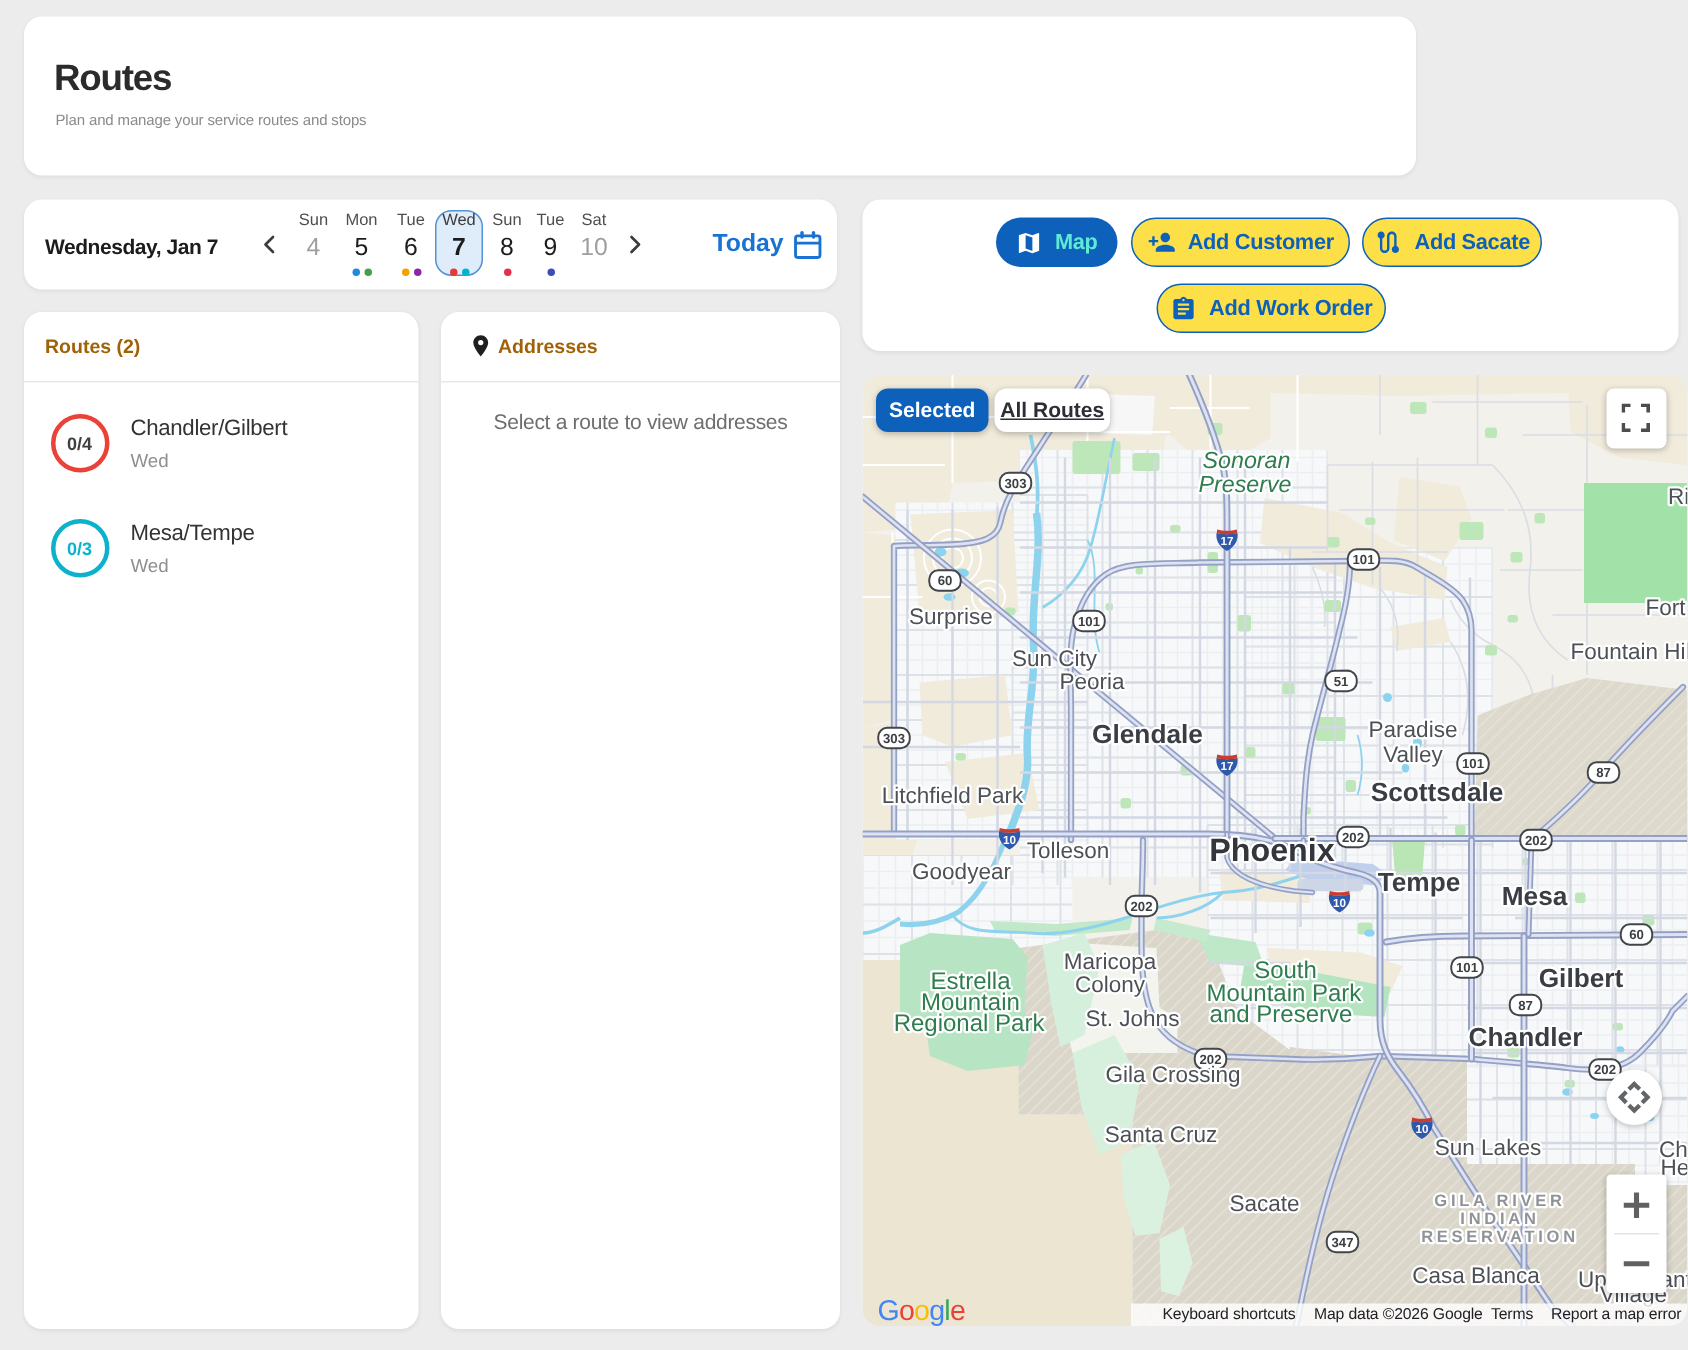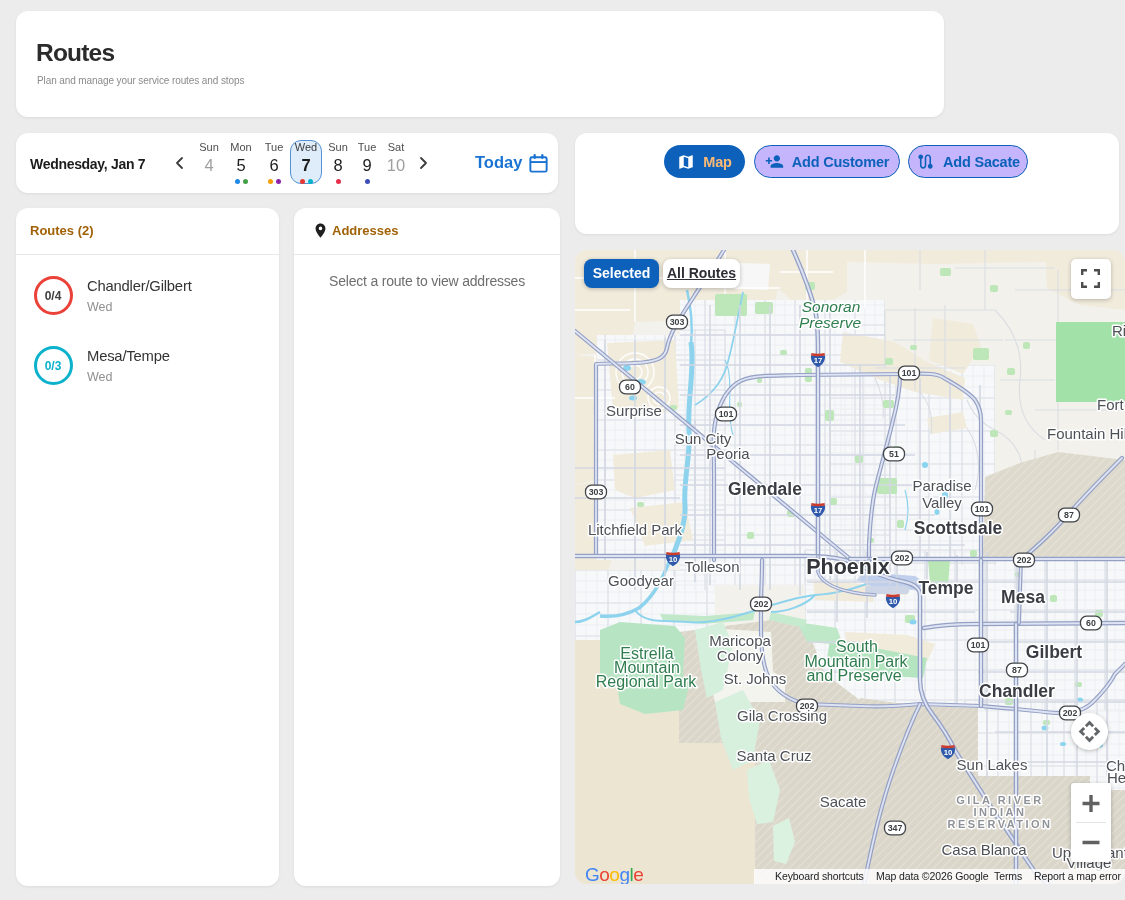--- a/index.html
+++ b/index.html
@@ -36,22 +36,22 @@
 .rsub { position:absolute; left:57px; top:24px; font-size:12.5px; color:#8f8f8f; }
 
 #addr { left:294px; top:208px; width:266px; height:678px; }
 #addr .phead { left:38px; }
 #addr .empty { position:absolute; left:0; top:65px; width:100%; text-align:center;
   font-size:14px; color:#6e6e6e; letter-spacing:-0.2px; }
 
 #btns { left:575px; top:133px; width:544px; height:101px; }
 .pill { position:absolute; height:33px; border-radius:17px; display:flex; align-items:center;
   justify-content:center; gap:8px; font-size:14.5px; letter-spacing:-0.2px; color:#0d61bb; border:1.5px solid #0d61bb;
-  background:#c4b5fd; font-weight:bold; }
-.pill.fill { background:#0d61bb; color:#fdba74; border:none; }
+  background:#fde047; font-weight:bold; }
+.pill.fill { background:#0d61bb; color:#5eead4; border:none; }
 
 #map { position:absolute; left:575px; top:250px; width:550px; height:634px;
   border-radius:12px; overflow:hidden; background:#f4f2ed; }
 .mbtn { position:absolute; border-radius:8px; background:#fff;
   box-shadow:0 1px 4px rgba(0,0,0,.25); }
 #selbtn { left:9px; top:9px; width:75px; height:28.5px; background:#0d61bb; color:#fff;
   font-size:14px; font-weight:bold; display:flex; align-items:center; justify-content:center;}
 #allbtn { left:88px; top:9px; width:77px; height:28.5px; color:#2d2d35;
   font-size:14px; font-weight:bold; display:flex; align-items:center; justify-content:center;text-decoration:underline;}
 #fsbtn { left:496px; top:9px; width:40px; height:40px; border-radius:5px; }
@@ -169,20 +169,26 @@
     <svg width="19" height="19" viewBox="0 0 24 24">
         <path fill="#0d61bb" d="M15 12c2.21 0 4-1.79 4-4s-1.79-4-4-4-4 1.79-4 4 1.79 4 4 4zm-9-2V7H4v3H1v2h3v3h2v-3h3v-2H6zm9 4c-2.67 0-8 1.34-8 4v2h16v-2c0-2.66-5.33-4-8-4z"></path>
       </svg>
     <span>Add Customer</span>
   </div>
   <div class="pill" style="left:333px; top:12px; width:120px;">
     <svg width="19" height="19" viewBox="0 0 24 24">
         <path fill="#0d61bb" d="M19 15.18V7c0-2.21-1.79-4-4-4s-4 1.79-4 4v10c0 1.1-.9 2-2 2s-2-.9-2-2V8.82C8.16 8.4 9 7.3 9 6c0-1.66-1.34-3-3-3S3 4.34 3 6c0 1.3.84 2.4 2 2.82V17c0 2.21 1.79 4 4 4s4-1.79 4-4V7c0-1.1.9-2 2-2s2 .9 2 2v8.18c-1.16.41-2 1.51-2 2.82 0 1.66 1.34 3 3 3s3-1.34 3-3c0-1.3-.84-2.4-2-2.82z"></path>
       </svg>
     <span>Add Sacate</span>
+  </div>
+  <div class="pill" style="left:196px; top:56px; width:153px;">
+    <svg width="18" height="18" viewBox="0 0 24 24">
+        <path fill="#0d61bb" d="M19 3h-4.18C14.4 1.84 13.3 1 12 1c-1.3 0-2.4.84-2.82 2H5c-1.1 0-2 .9-2 2v14c0 1.1.9 2 2 2h14c1.1 0 2-.9 2-2V5c0-1.1-.9-2-2-2zm-7 0c.55 0 1 .45 1 1s-.45 1-1 1-1-.45-1-1 .45-1 1-1zm2 14H7v-2h7v2zm3-4H7v-2h10v2zm0-4H7V7h10v2z"></path>
+      </svg>
+    <span>Add Work Order</span>
   </div>
 </div>
 
 <div id="map">
   <svg id="mapsvg" width="550" height="634" viewBox="0 0 550 634" style="position:absolute;left:0;top:0">
 <defs>
 <pattern id="hatch" width="6" height="6" patternTransform="rotate(45)" patternUnits="userSpaceOnUse">
   <rect width="6" height="6" fill="#dbd6ca"></rect>
   <line x1="0" y1="0" x2="0" y2="6" stroke="#e5e1d7" stroke-width="2.2"></line>
 </pattern>

